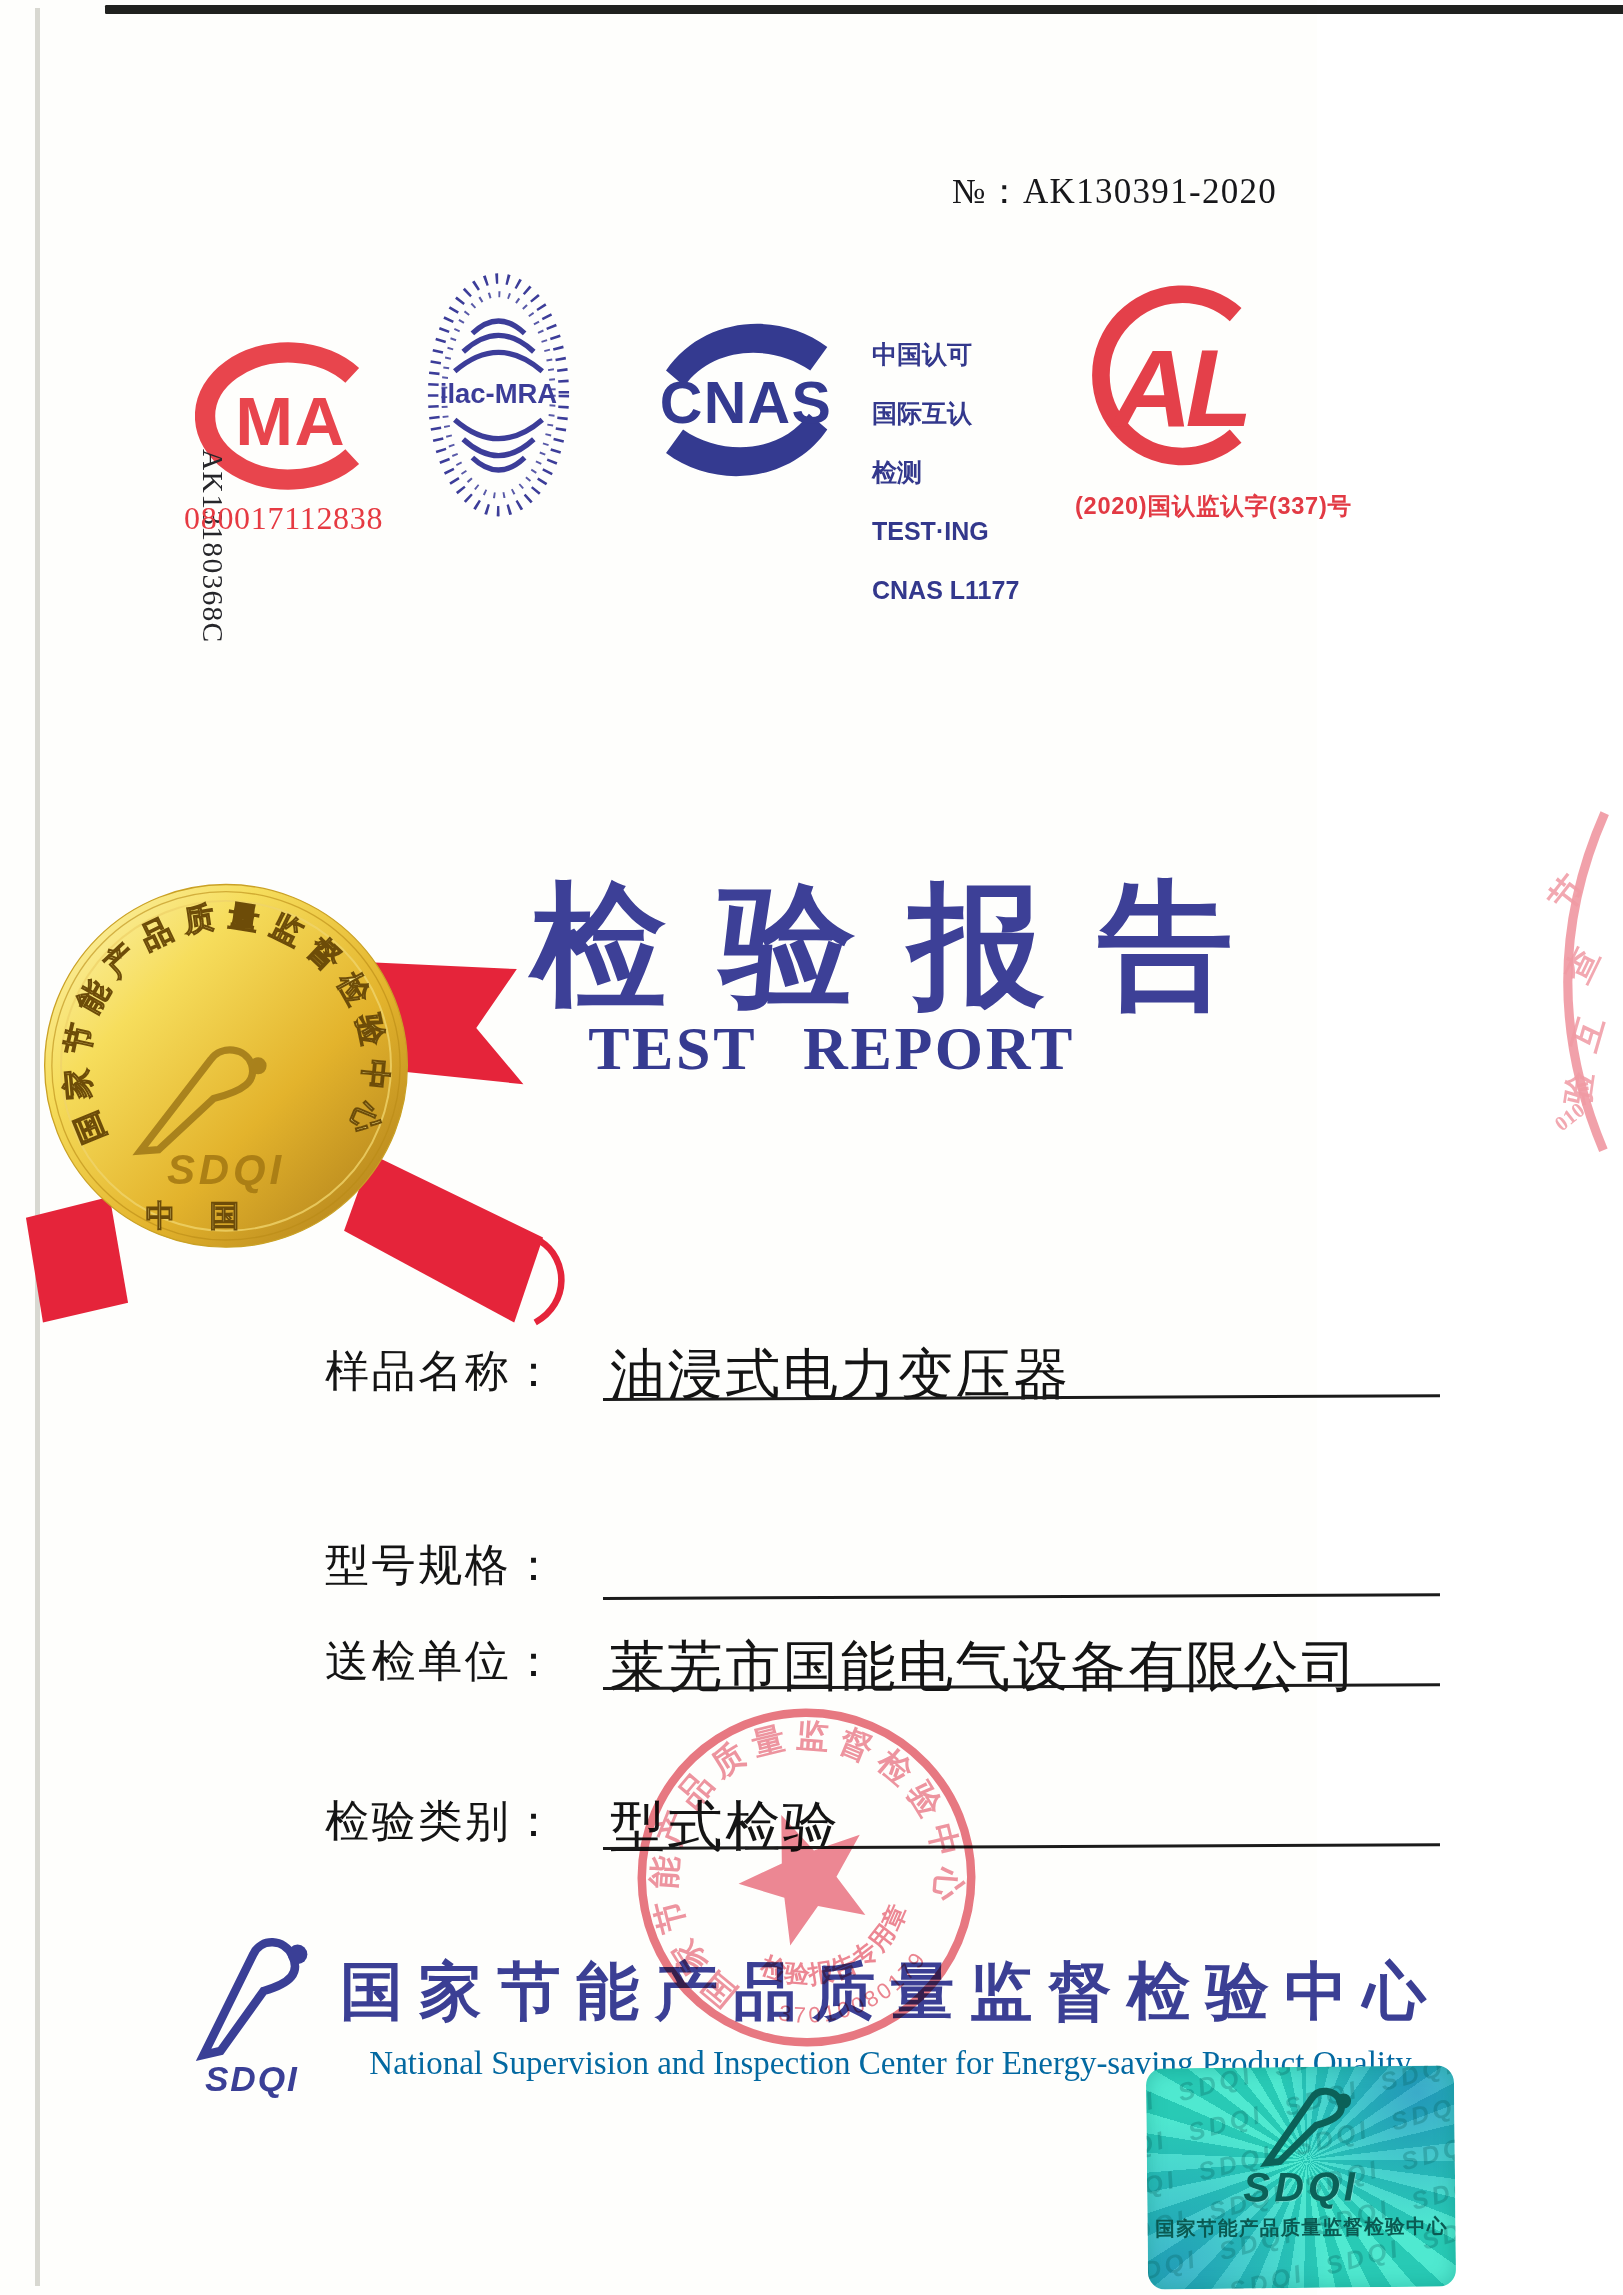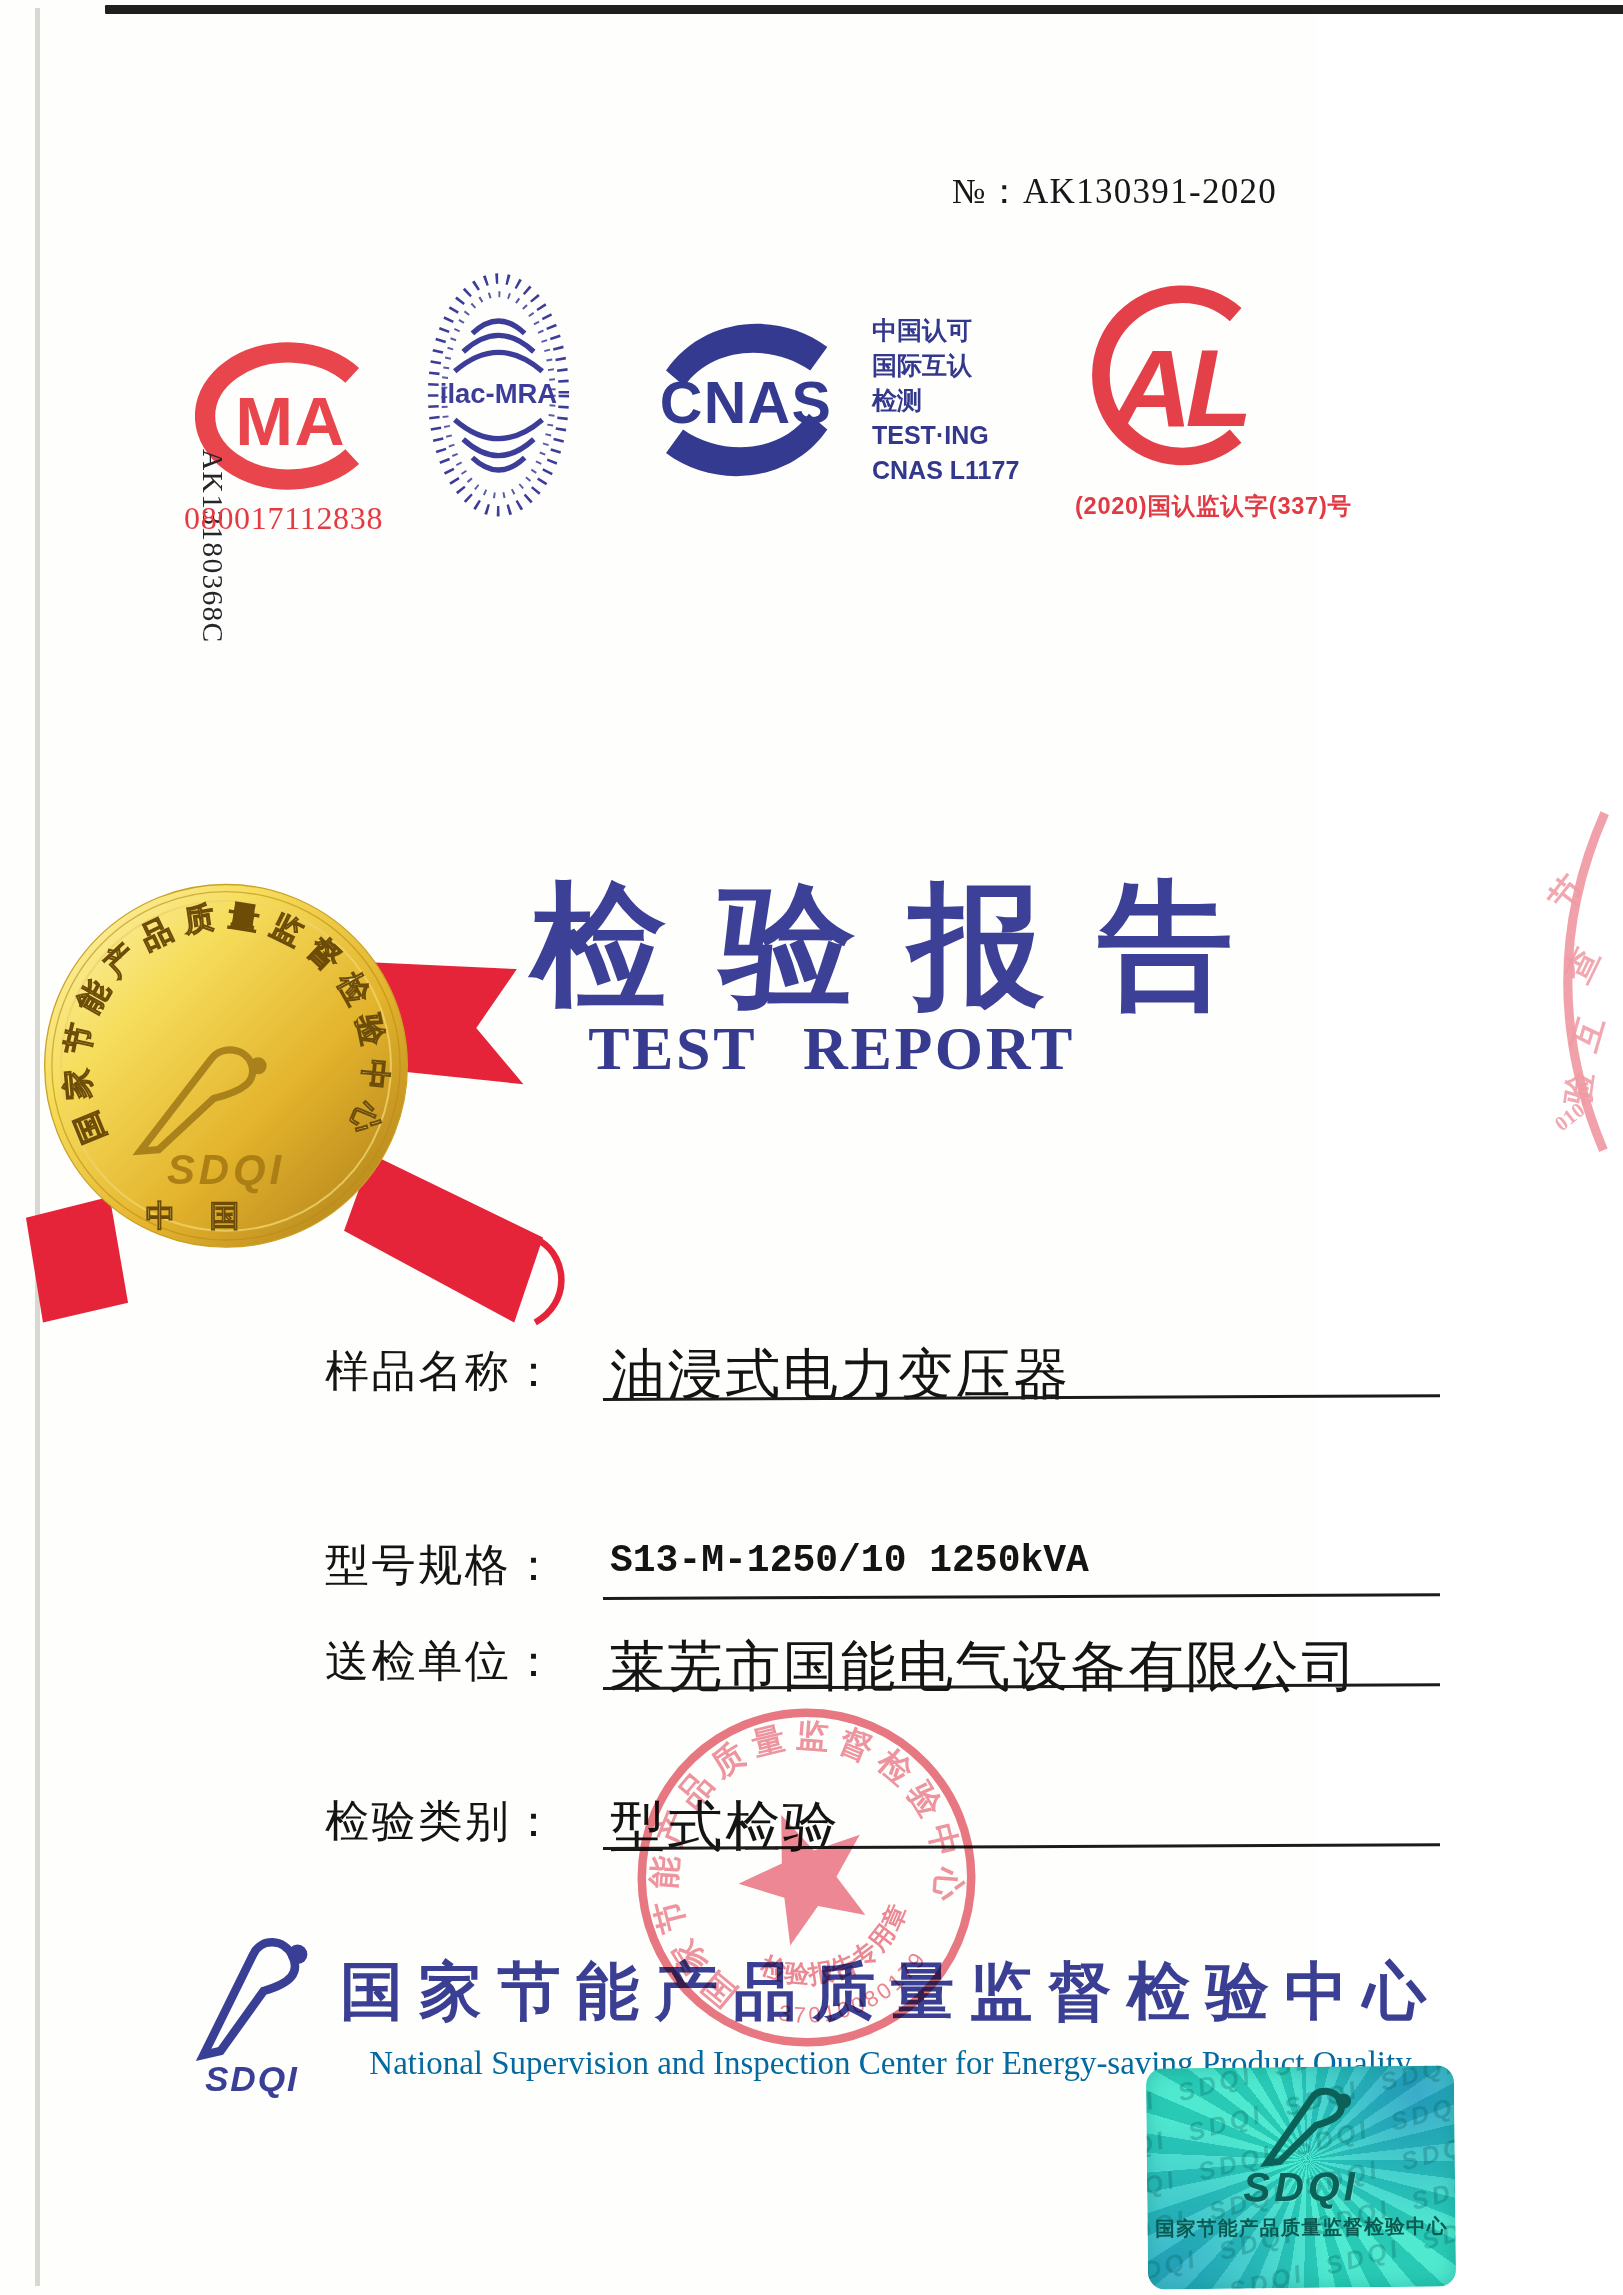--- a/index.html
+++ b/index.html
@@ -13,21 +13,21 @@
   
   .report-no{left:952px;top:168px;font-size:35px;color:#17171a;letter-spacing:1.3px;white-space:nowrap;}
   
   .cma-svg{left:195px;top:340px;width:190px;height:152px;}
   .cma-number{left:184px;top:500px;font-size:32px;color:#e63a42;letter-spacing:0.7px;white-space:nowrap;}
   .vert-code{left:196px;top:449px;height:219px;font-size:29.5px;color:#26262a;
              writing-mode:vertical-rl;text-orientation:sideways;letter-spacing:1.3px;white-space:nowrap;}
   .ilac-svg{left:427px;top:272px;width:143px;height:247px;}
   .cnas-svg{left:645px;top:301px;width:202px;height:198px;}
   .cnas-lines{left:872px;top:313px;width:183px;color:#33388c;font-family:"Liberation Sans",sans-serif;}
-  .cnas-lines div{font-size:25px;line-height:35px;font-weight:600;}
+  .cnas-lines div{font-size:25px;line-height:35px;font-weight:600;margin-top:24px;}
   .cal-svg{left:1080px;top:274px;width:206px;height:206px;}
   .cal-caption{left:1075px;top:490px;font-size:23.6px;color:#e23a44;letter-spacing:0.7px;white-space:nowrap;
                font-family:"Liberation Sans",sans-serif;font-weight:600;}
   
   .ribbon-svg{left:18.3px;top:935px;width:550px;height:432px;z-index:1;}
   .medal-svg{left:42px;top:876px;width:368px;height:383px;z-index:2;}
   
   .title-zh{left:487px;top:856px;font-size:135px;font-weight:bold;color:#3d4097;
             letter-spacing:54px;white-space:nowrap;z-index:3;font-family:"Liberation Sans",sans-serif;margin-left:44px;}
   .title-en{left:576px;top:1013px;width:511px;text-align:center;font-size:62px;font-weight:bold;
@@ -151,21 +151,20 @@
   </svg>
 
   <div class="abs title-zh">检验报告</div>
   <div class="abs title-en">TEST REPORT</div>
 
   <div class="abs f-label" style="top:1342px">样品名称：</div>
   <div class="abs f-value" style="top:1338px">油浸式电力变压器</div>
   <div class="abs f-line" style="top:1398px"></div>
 
   <div class="abs f-label" style="top:1536px">型号规格：</div>
-  <div class="abs f-value-mono" style="top:1539px">S13-M-1250/10 1250kVA</div>
   <div class="abs f-line" style="top:1597px"></div>
 
   <div class="abs f-label" style="top:1632px">送检单位：</div>
   <div class="abs f-value" style="top:1630px">莱芜市国能电气设备有限公司</div>
   <div class="abs f-line" style="top:1687px"></div>
 
   <div class="abs f-label" style="top:1792px">检验类别：</div>
   <div class="abs f-value" style="top:1790px">型式检验</div>
   <div class="abs f-line" style="top:1847px"></div>
 

